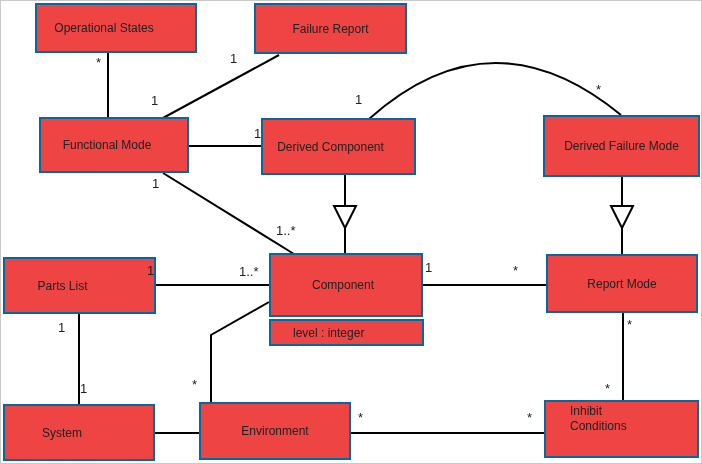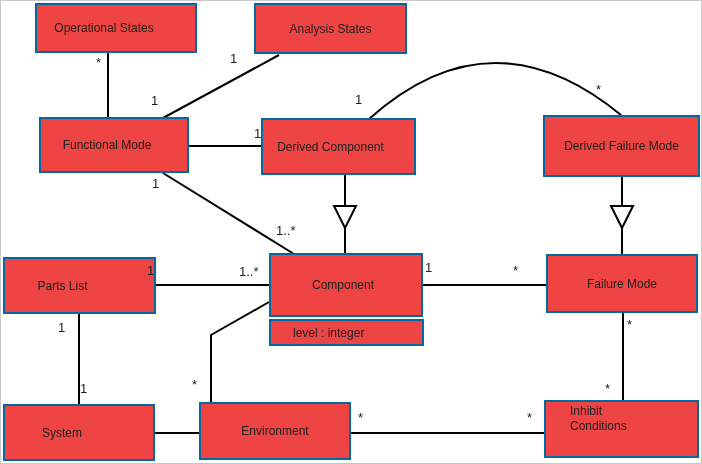--- a/index.html
+++ b/index.html
@@ -83,21 +83,21 @@
     <line x1="154" y1="432" x2="198" y2="432"></line>
     <line x1="350" y1="432" x2="543" y2="432"></line>
     <line x1="622" y1="312" x2="622" y2="399"></line>
   </svg>
 
   <div class="node" style="left:34px;top:2px;width:162px;height:50px;">
     <span class="node-label" style="transform:translateX(-12px);">Operational States</span>
   </div>
 
   <div class="node" style="left:253px;top:2px;width:153px;height:51px;">
-    <span class="node-label">Analysis States</span>
+    <span class="node-label">Failure Report</span>
   </div>
 
   <div class="node" style="left:38px;top:116px;width:150px;height:56px;">
     <span class="node-label" style="transform:translateX(-7px);">Functional Mode</span>
   </div>
 
   <div class="node" style="left:260px;top:117px;width:155px;height:57px;">
     <span class="node-label" style="transform:translateX(-8px);">Derived Component</span>
   </div>
 
@@ -110,21 +110,21 @@
   </div>
 
   <div class="node" style="left:268px;top:252px;width:154px;height:64px;">
     <span class="node-label" style="transform:translateX(-3px);">Component</span>
   </div>
   <div class="node attr-compartment" style="left:268px;top:318px;width:155px;height:27px;">
     <span class="node-label">level : integer</span>
   </div>
 
   <div class="node" style="left:545px;top:253px;width:152px;height:59px;">
-    <span class="node-label">Failure Mode</span>
+    <span class="node-label">Report Mode</span>
   </div>
 
   <div class="node" style="left:2px;top:403px;width:152px;height:57px;">
     <span class="node-label" style="transform:translateX(-17px);">System</span>
   </div>
 
   <div class="node" style="left:198px;top:401px;width:152px;height:58px;">
     <span class="node-label">Environment</span>
   </div>
 

